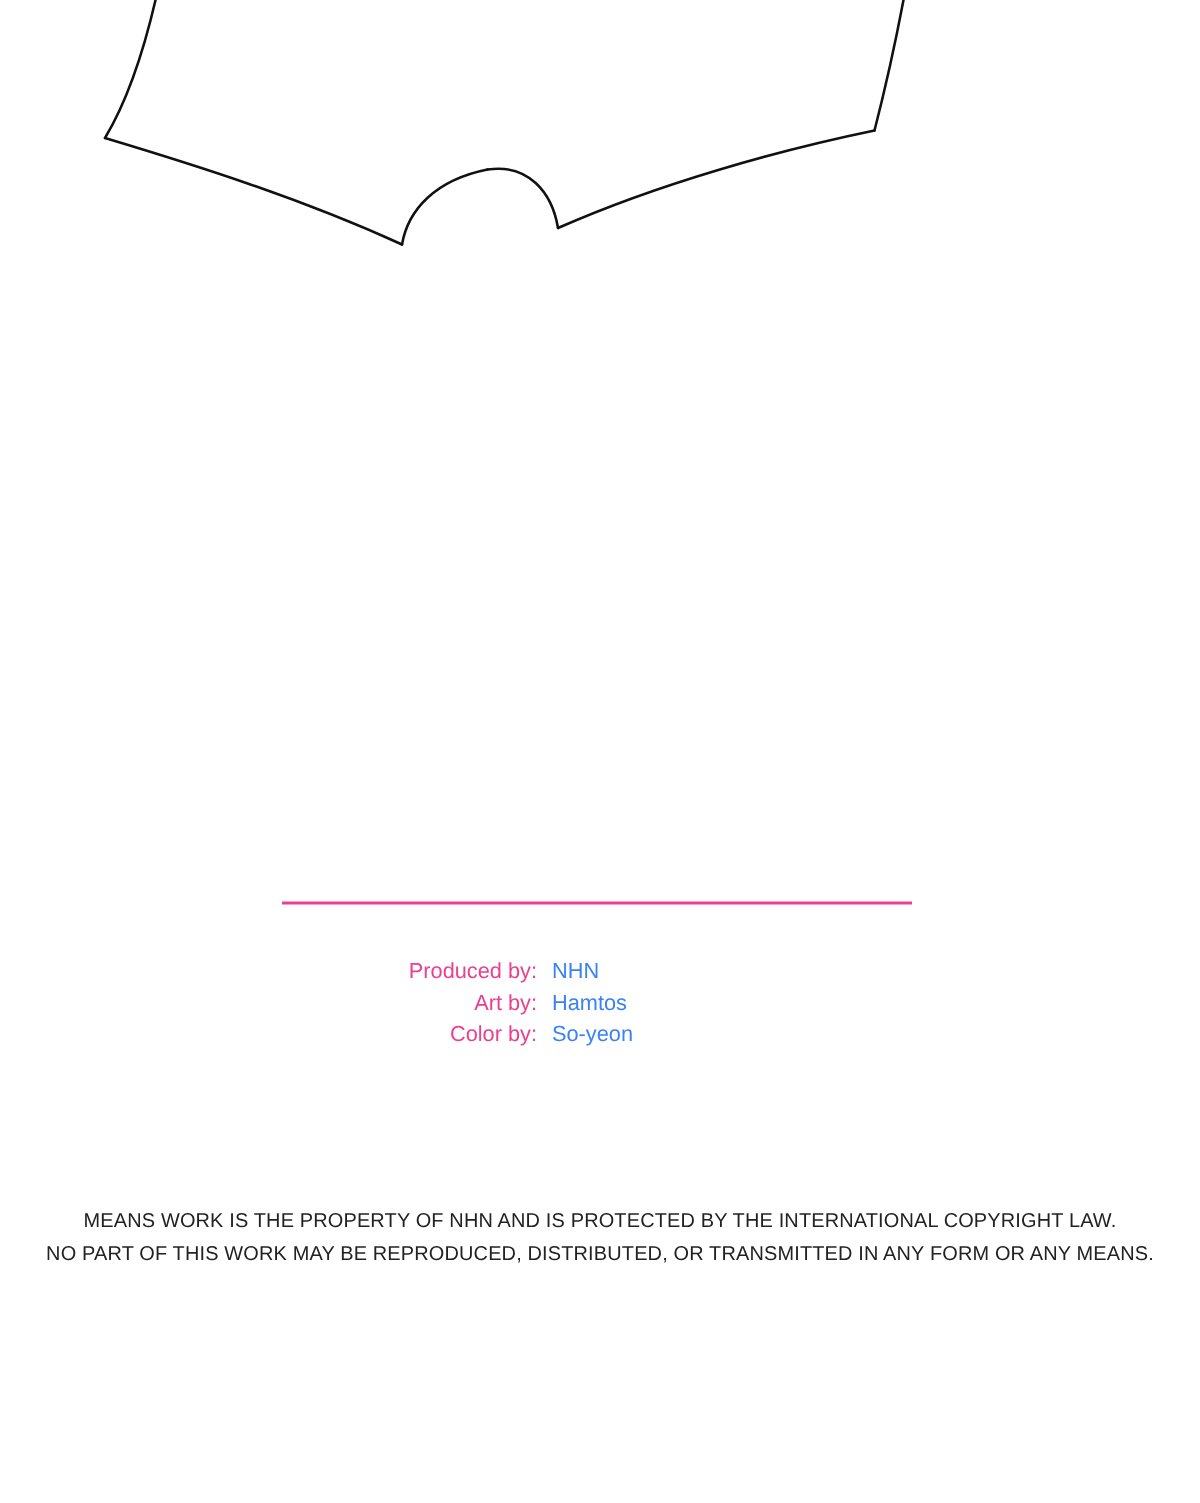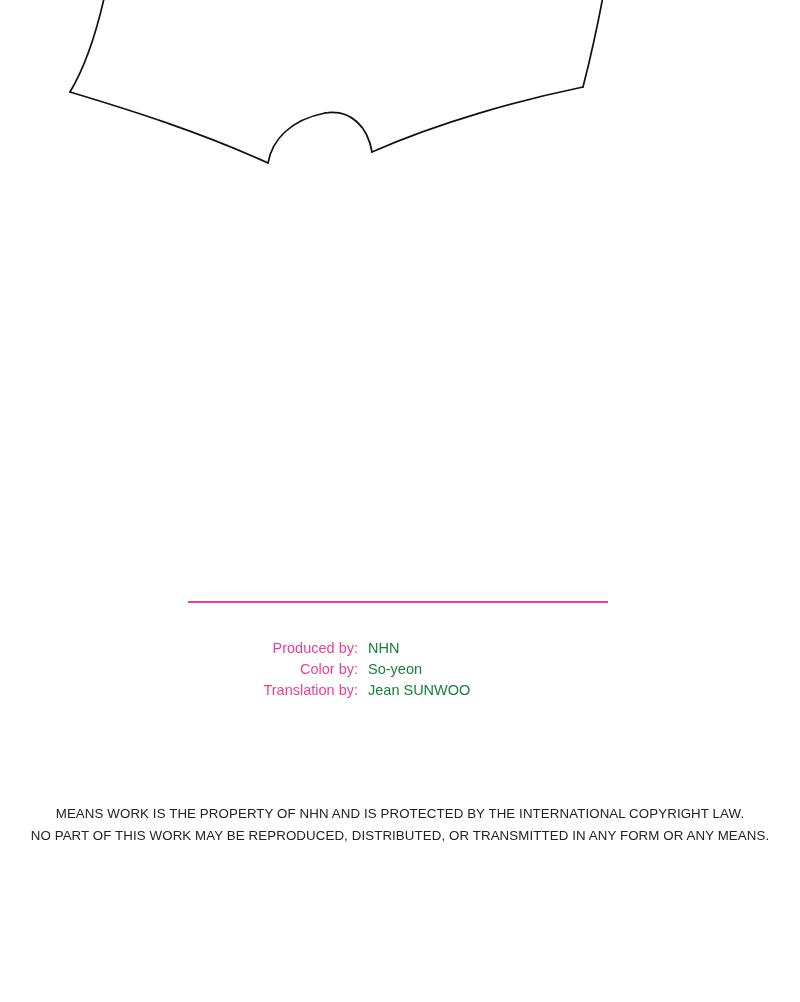--- a/index.html
+++ b/index.html
@@ -56,21 +56,21 @@
     font-size: 14.5px;
   }
   .credit-role {
     width: 118px;
     text-align: right;
     color: #ec3f8f;
     padding-right: 10px;
     white-space: nowrap;
   }
   .credit-name {
-    color: #15803d;
+    color: #3b82f6;
     text-align: center;
     white-space: nowrap;
   }
 
   
   .copyright {
     position: absolute;
     top: 803px;
     left: 0;
     width: 800px;
@@ -101,26 +101,26 @@
   </div>
 
   <div class="divider"></div>
 
   <div class="credits">
     <div class="credit-row">
       <span class="credit-role">Produced by:</span>
       <span class="credit-name">NHN</span>
     </div>
     <div class="credit-row">
+      <span class="credit-role">Art by:</span>
+      <span class="credit-name">Hamtos</span>
+    </div>
+    <div class="credit-row">
       <span class="credit-role">Color by:</span>
       <span class="credit-name">So-yeon</span>
-    </div>
-    <div class="credit-row">
-      <span class="credit-role">Translation by:</span>
-      <span class="credit-name">Jean SUNWOO</span>
     </div>
   </div>
 
   <div class="copyright">
     <div>MEANS WORK IS THE PROPERTY OF NHN AND IS PROTECTED BY THE INTERNATIONAL COPYRIGHT LAW.</div>
     <div>NO PART OF THIS WORK MAY BE REPRODUCED, DISTRIBUTED, OR TRANSMITTED IN ANY FORM OR ANY MEANS.</div>
   </div>
 
 </div>
 

